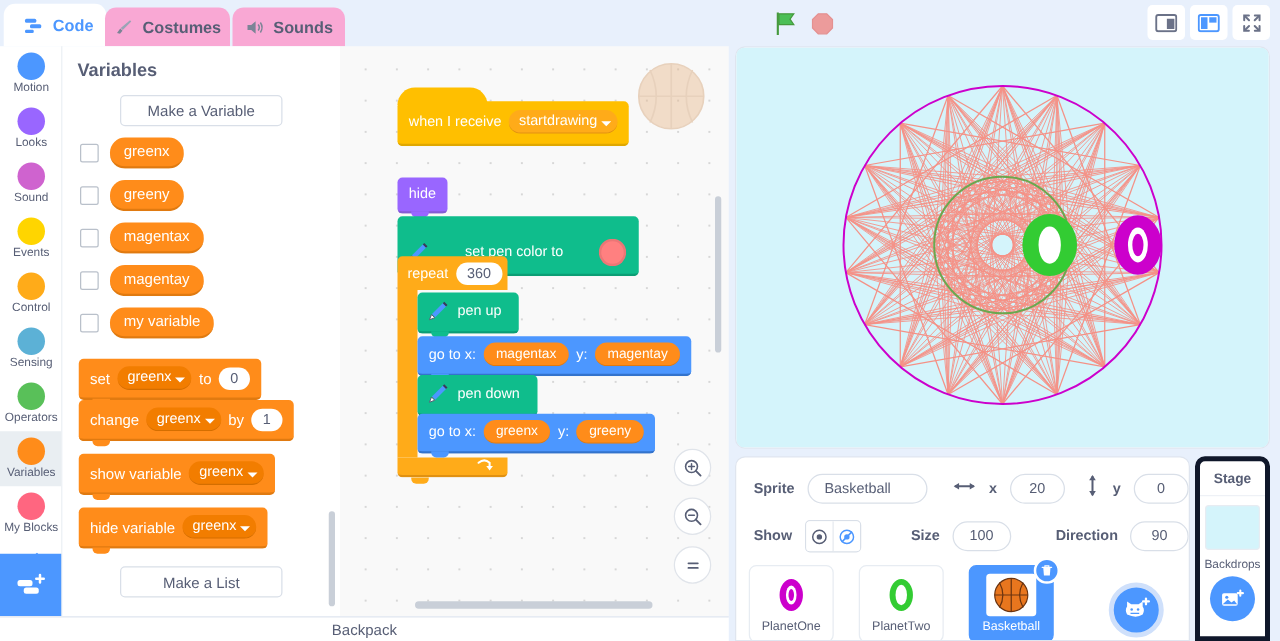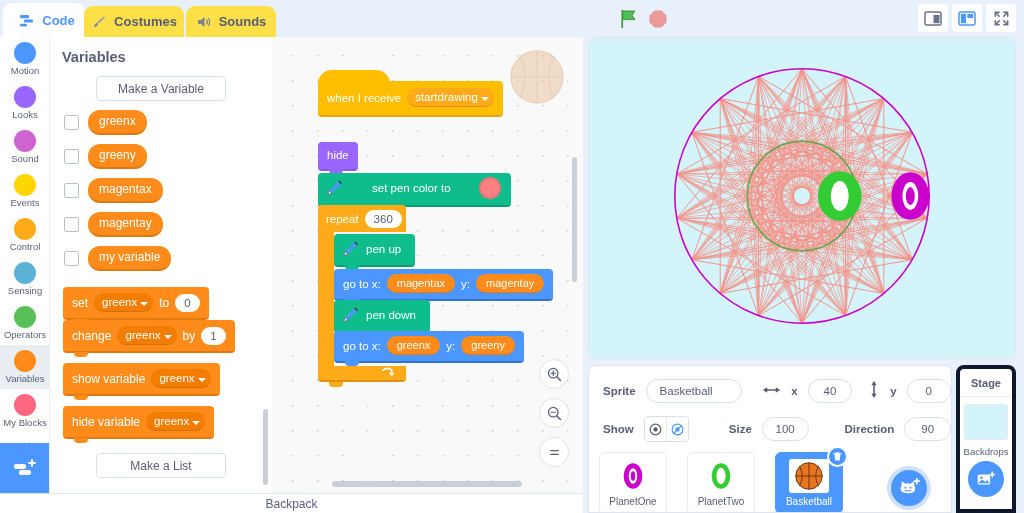--- a/index.html
+++ b/index.html
@@ -12,21 +12,21 @@
   #app { position: relative; width: 1024px; height: 513px; }
 
   
   .tabbar {
     position: absolute; left: 0; top: 0; width: 583px; height: 37px;
     background: #e8f0fc;
   }
   .tab {
     position: absolute; top: 6px; height: 31px;
     border-radius: 9px 9px 0 0;
-    background: #fde047;
+    background: #f9a8d4;
     display: flex; align-items: center; justify-content: center;
     gap: 7px;
     font-size: 13px; color: #575e75; font-weight: bold;
     cursor: pointer;
     padding: 0 14px;
   }
   .tab.active { background: #fff; color: #4c97ff; top: 3px; height: 34px; }
   #tab-code { left: 3px; width: 82px; padding-left: 20px; }
   #tab-costumes { left: 84px; width: 100px; }
   #tab-sounds { left: 186px; width: 90px; }
@@ -476,21 +476,21 @@
       </div>
     </div>
 
     <div class="sb" style="left:46px; top:105px;">
       <span class="stk c-looks">
         <span>hide</span>
       </span>
     </div>
 
     <div class="sb" style="left:46px; top:136px;">
-      <span class="stk c-pen" style="padding:4px 10px 6px 6px;gap:28px;">
+      <span class="stk c-pen" style="padding:18px 10px 6px 6px;gap:28px;">
         <span class="pen-ico">
           <svg viewBox="0 0 20 20" width="20" height="20">
             <path d="M14.6 3.2 L17.2 5.8 L8.2 14.8 L5.6 12.2 Z" fill="#4c97ff"></path>
             <path d="M15.4 2.4 L18 5 L16.8 6.2 L14.2 3.6 Z" fill="#3a3a5a"></path>
             <path d="M5.2 12.6 L7.8 15.2 L3.6 16.8 Z" fill="#fff" stroke="#575e75" stroke-width=".8"></path>
           </svg>
         </span>
         <span>set pen color to</span>
         <span class="swatch"></span>
       </span>
@@ -961,21 +961,21 @@
       <span class="sp-lbl">Sprite</span>
       <span class="sp-input" style="width:115px;" placeholder="Sprite name">Basketball</span>
       <span style="margin-left:10px;">
         <svg viewBox="0 0 20 12" width="19" height="12">
           <path d="M2 6 L18 6" stroke="#575e75" stroke-width="1.7"></path>
           <polygon points="1,6 5.5,3.2 5.5,8.8" fill="#575e75"></polygon>
           <polygon points="19,6 14.5,3.2 14.5,8.8" fill="#575e75"></polygon>
         </svg>
       </span>
       <span class="sp-lbl">x</span>
-      <span class="sp-num">40</span>
+      <span class="sp-num">20</span>
       <span style="margin-left:6px;">
         <svg viewBox="0 0 12 20" width="12" height="19">
           <path d="M6 2 L6 18" stroke="#575e75" stroke-width="1.7"></path>
           <polygon points="6,1 3.2,5.5 8.8,5.5" fill="#575e75"></polygon>
           <polygon points="6,19 3.2,14.5 8.8,14.5" fill="#575e75"></polygon>
         </svg>
       </span>
       <span class="sp-lbl">y</span>
       <span class="sp-num">0</span>
     </div>

